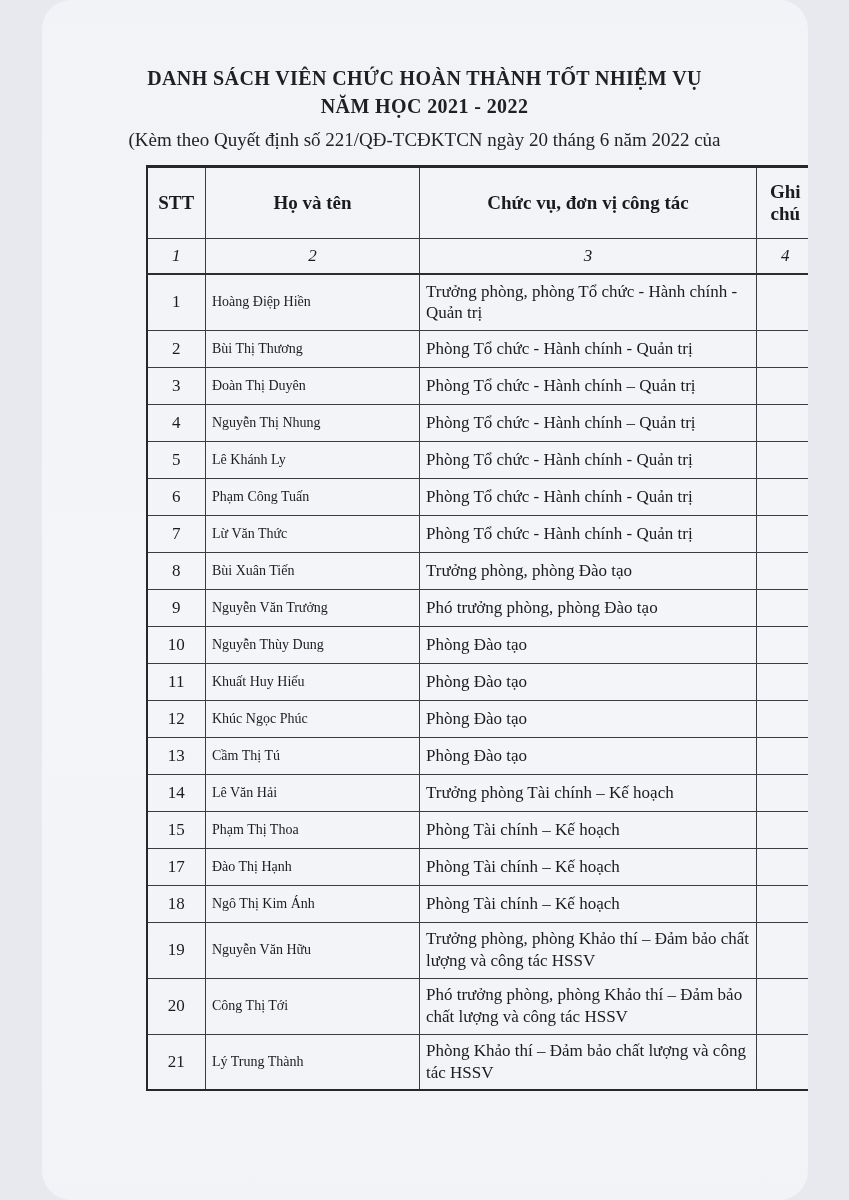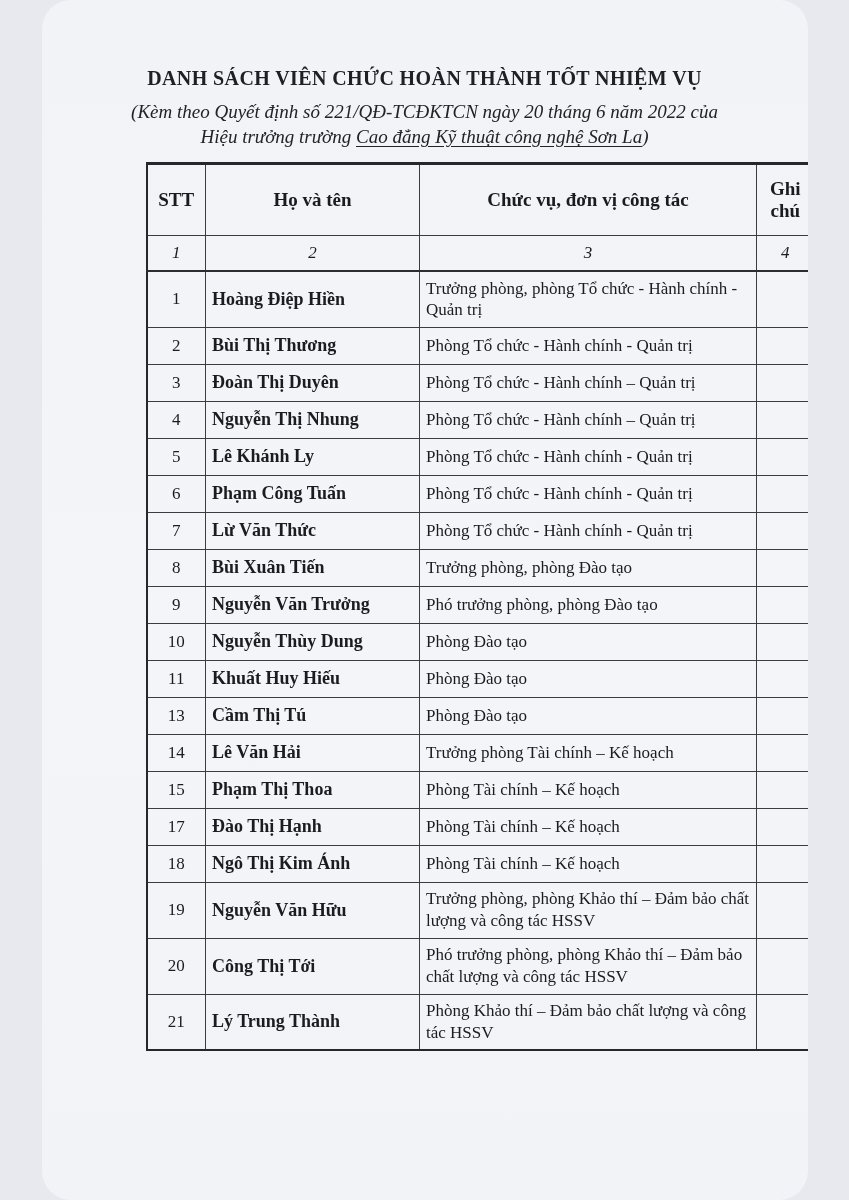--- a/index.html
+++ b/index.html
@@ -20,21 +20,20 @@
   .doc-header { padding-top:64px; text-align:center; }
   .title-line {
     font-weight:bold;
     font-size:20px;
     line-height:28px;
     letter-spacing:0.4px;
     color:#202024;
   }
   .subtitle {
     margin-top:7px;
-    font-style:italic;
     font-size:19px;
     line-height:25px;
     color:#222227;
   }
   .u-underline { text-decoration:underline; text-underline-offset:3px; }
   
   table.roster {
     margin:13px 0 0 104px;
     width:668px;
     border-collapse:collapse;
@@ -59,21 +58,21 @@
     height:30px;
     font-size:17px;
     font-style:italic;
     text-align:center;
     vertical-align:middle;
     border-bottom:2px solid #2c2c31;
   }
   tbody tr { height:37px; }
   tbody tr.tall { height:56px; }
   td.c-stt  { text-align:center; font-size:17px; }
-  td.c-name { text-align:left; font-size:18px; padding-left:15px; white-space:nowrap;font-weight:bold; }
+  td.c-name { text-align:left; font-size:14px; padding-left:15px; white-space:nowrap; }
   td.c-pos  { text-align:left; font-size:17px; line-height:1.28; padding:2px 9px; }
   td.c-note { font-size:15px; }
   
   .stamp-wrap {
     position:absolute;
     left:781px; top:545px;
     width:200px; height:200px;
     pointer-events:none;
     opacity:0.92;
   }
@@ -82,23 +81,23 @@
     font-weight:bold;
   }
 </style>
 </head>
 <body>
 
 <div class="page">
 
   <div class="doc-header">
     <div class="title-line">DANH SÁCH VIÊN CHỨC HOÀN THÀNH TỐT NHIỆM VỤ</div>
+    <div class="title-line">NĂM HỌC 2021 - 2022</div>
     <div class="subtitle">
       <div>(Kèm theo Quyết định số 221/QĐ-TCĐKTCN ngày 20 tháng 6 năm 2022 của</div>
-      <div><span>Hiệu trưởng trường </span><span class="u-underline">Cao đẳng Kỹ thuật công nghệ Sơn La</span><span>)</span></div>
     </div>
   </div>
 
   <table class="roster">
     <colgroup>
       <col style="width:59px">
       <col style="width:214px">
       <col style="width:337px">
       <col style="width:58px">
     </colgroup>
@@ -173,20 +172,26 @@
       </tr>
       <tr>
         <td class="c-stt">10</td>
         <td class="c-name">Nguyễn Thùy Dung</td>
         <td class="c-pos">Phòng Đào tạo</td>
         <td class="c-note"></td>
       </tr>
       <tr>
         <td class="c-stt">11</td>
         <td class="c-name">Khuất Huy Hiếu</td>
+        <td class="c-pos">Phòng Đào tạo</td>
+        <td class="c-note"></td>
+      </tr>
+      <tr>
+        <td class="c-stt">12</td>
+        <td class="c-name">Khúc Ngọc Phúc</td>
         <td class="c-pos">Phòng Đào tạo</td>
         <td class="c-note"></td>
       </tr>
       <tr>
         <td class="c-stt">13</td>
         <td class="c-name">Cầm Thị Tú</td>
         <td class="c-pos">Phòng Đào tạo</td>
         <td class="c-note"></td>
       </tr>
       <tr>

